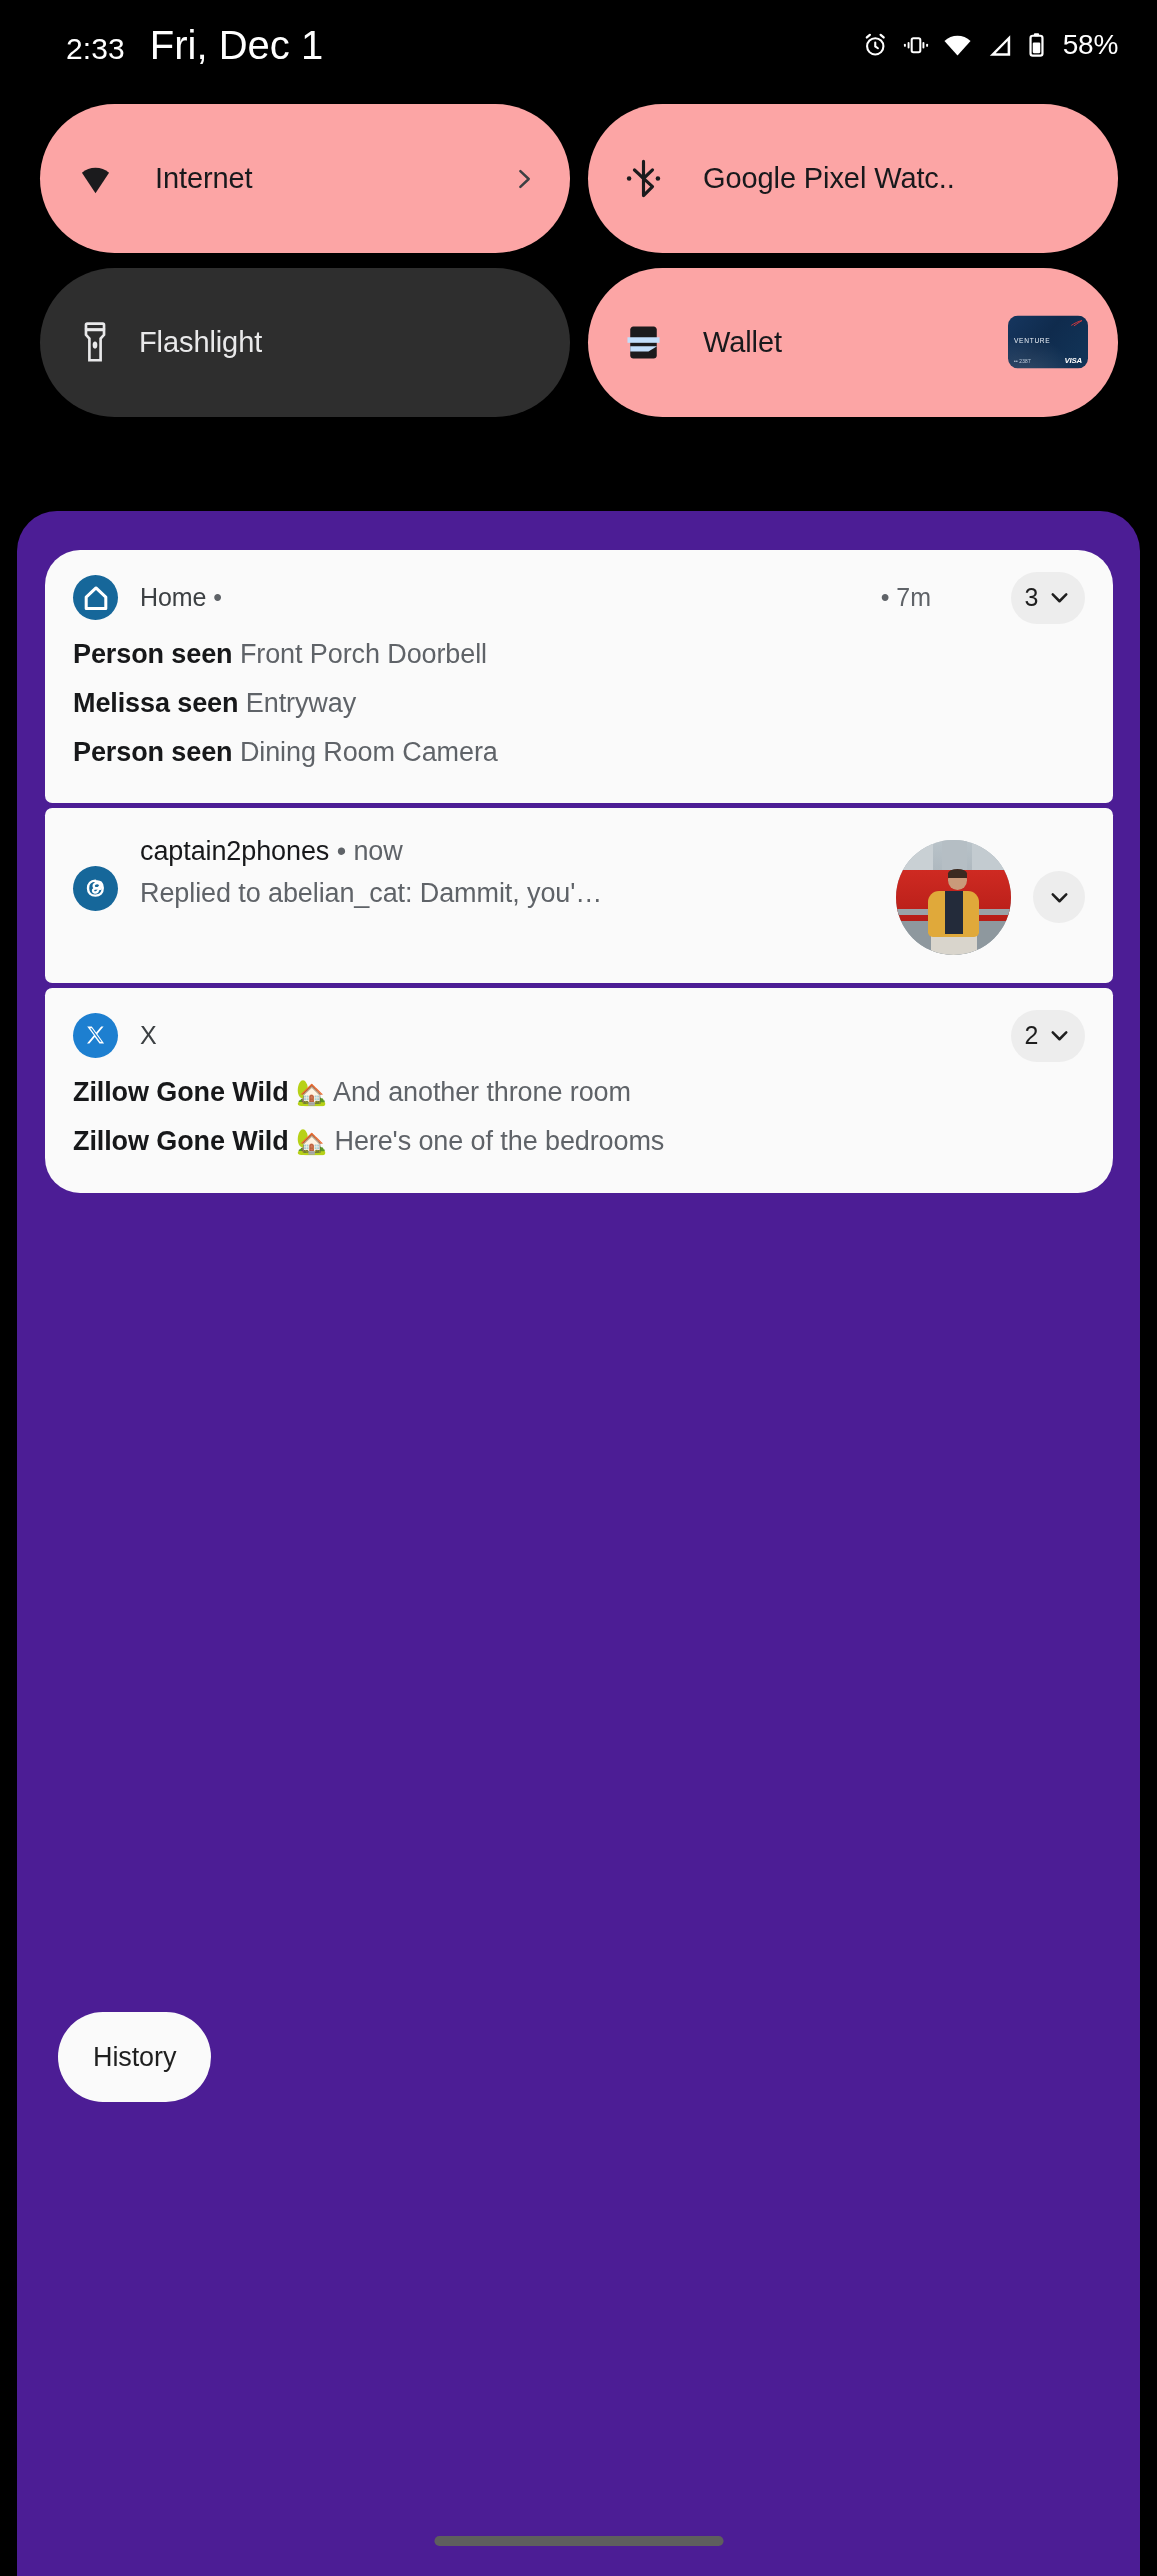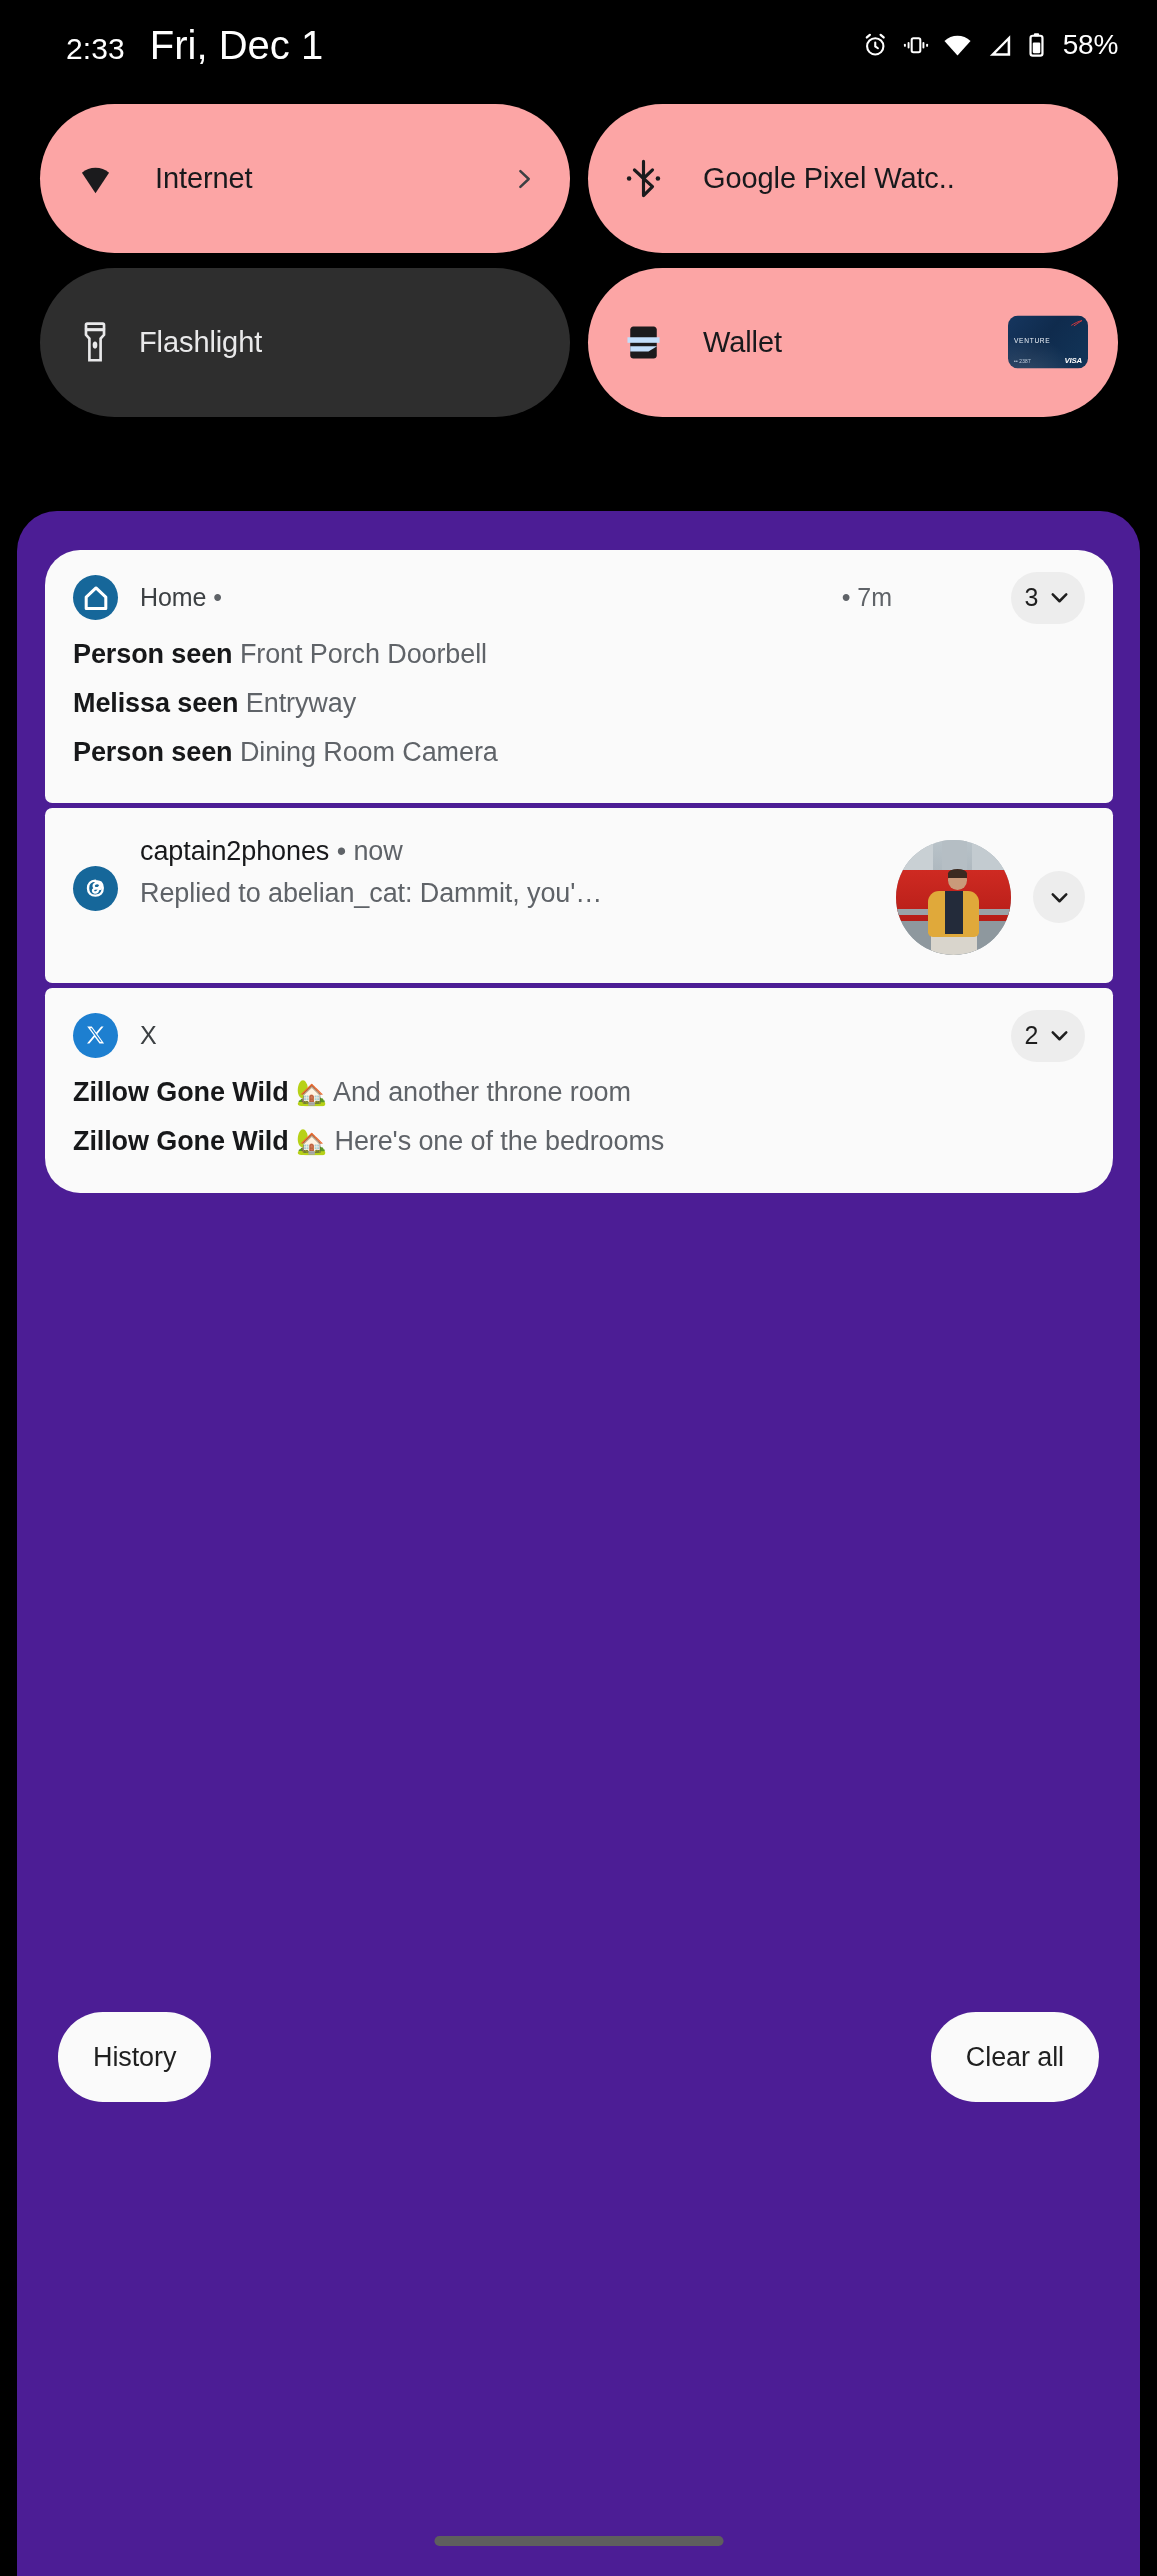--- a/index.html
+++ b/index.html
@@ -467,21 +467,21 @@
       <div class="notif-card first">
         <div class="notif-inner">
           <div class="notif-header">
             <span class="app-icon" style="background:#16679A;">
               <svg width="28" height="28" viewBox="0 0 24 24" fill="none" stroke="#ffffff" stroke-width="2.6" stroke-linejoin="round">
                 <path d="M12 3.4 3.6 11.2V21h16.8v-9.8L12 3.4Z"></path>
               </svg>
             </span>
             <span class="app-name"><span>Home</span><span class="sep"> •</span></span>
             <span class="header-spacer"></span>
-            <span class="notif-time" style="margin-right:119px;text-align:center;">• 7m</span>
+            <span class="notif-time" style="margin-right:80px;text-align:center;">• 7m</span>
             <span class="expand-badge">
               <span class="expand-count">3</span>
               <span>
                 <svg width="25" height="25" viewBox="0 0 24 24" fill="none" stroke="#1F1F1F" stroke-width="2.4" stroke-linecap="round" stroke-linejoin="round">
                   <path d="M5.5 9 12 15.6 18.5 9"></path>
                 </svg>
               </span>
             </span>
           </div>
           <div class="notif-lines">
@@ -554,21 +554,20 @@
             <div class="notif-line"><b>Zillow Gone Wild</b> <span class="emoji">🏡</span><span> And another throne room</span></div>
             <div class="notif-line"><b>Zillow Gone Wild</b> <span class="emoji">🏡</span><span> Here's one of the bedrooms</span></div>
           </div>
         </div>
       </div>
 
     </div>
 
     <div class="shade-actions">
       <button class="pill-btn">History</button>
-      <button class="pill-btn">Clear all</button>
     </div>
 
     <div class="nav-pill"></div>
 
   </div>
 
 </div>
 
 
 </body></html>

